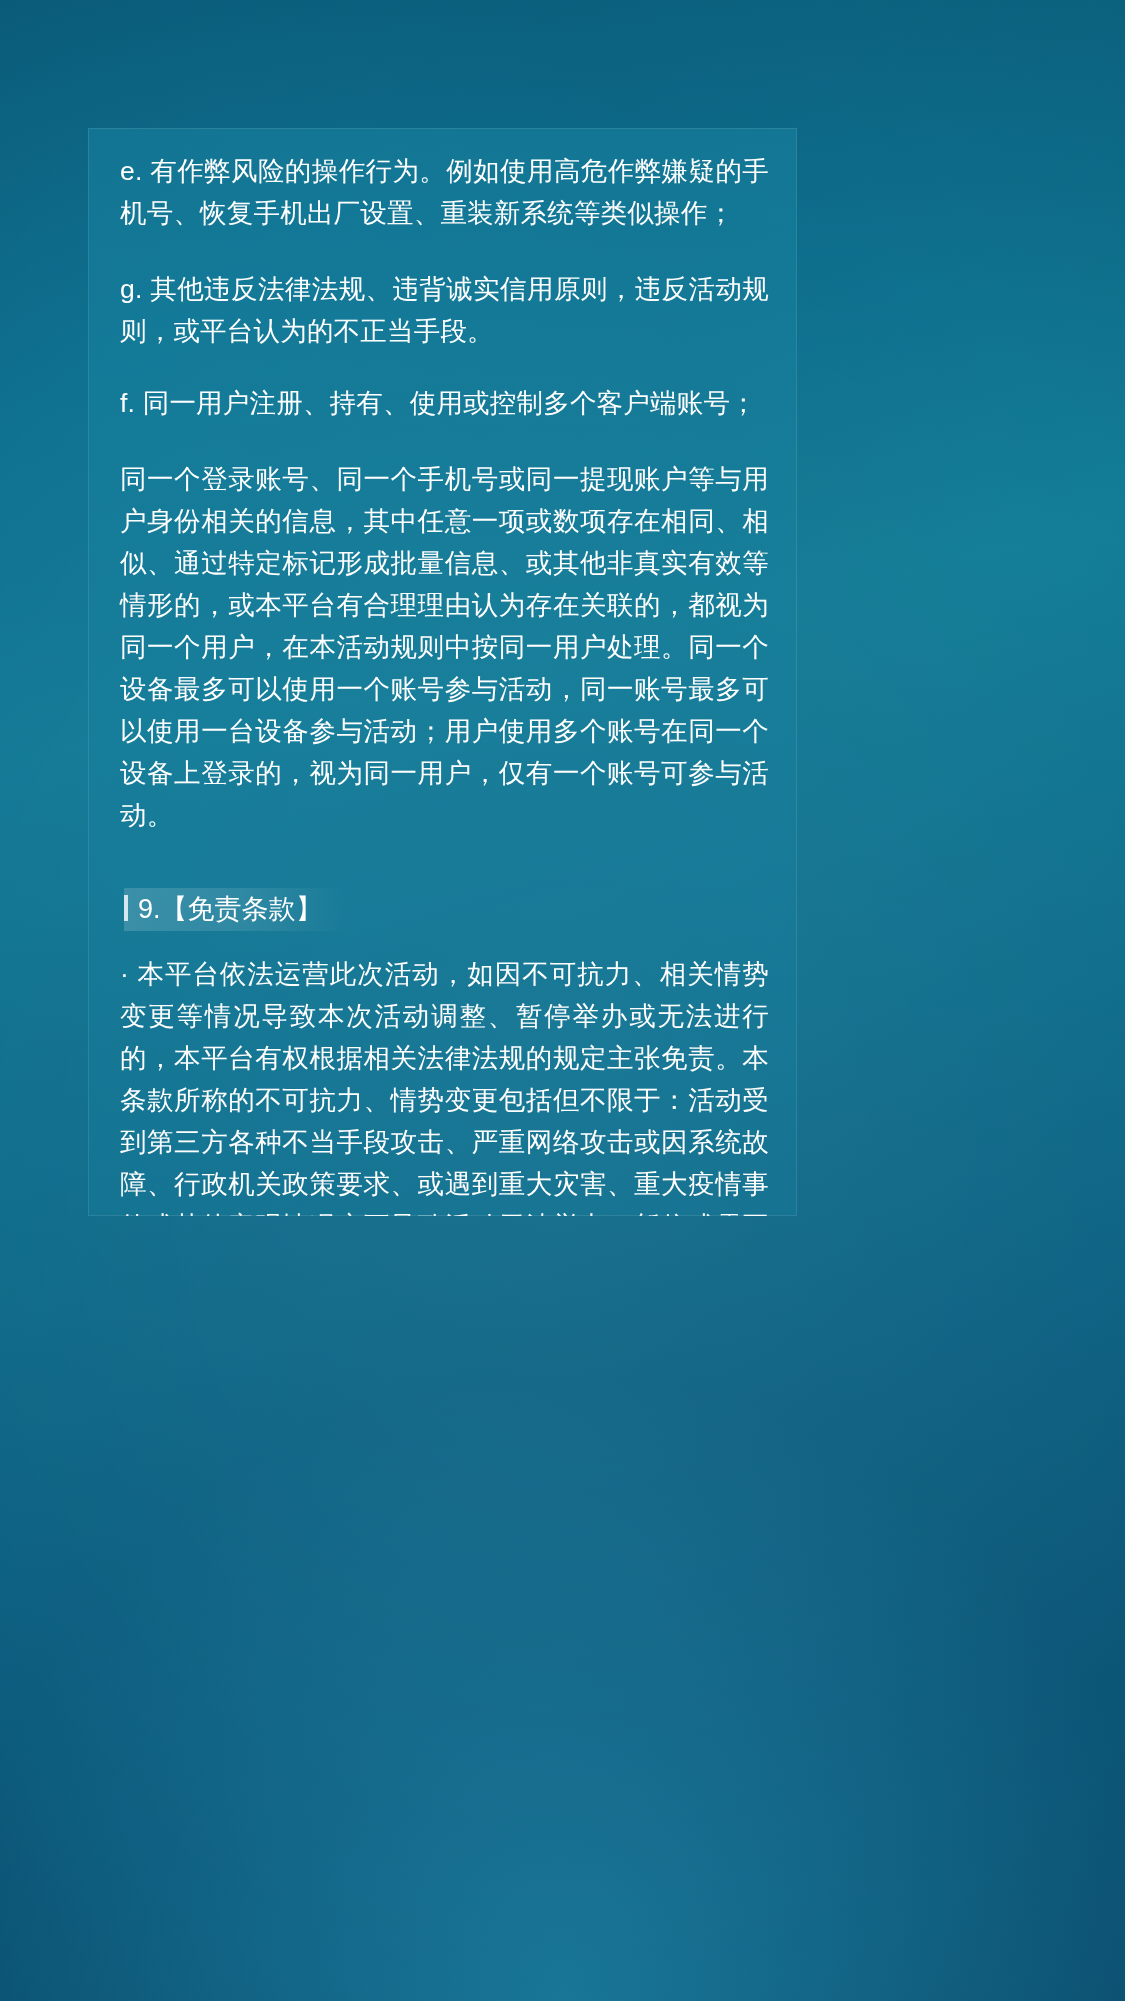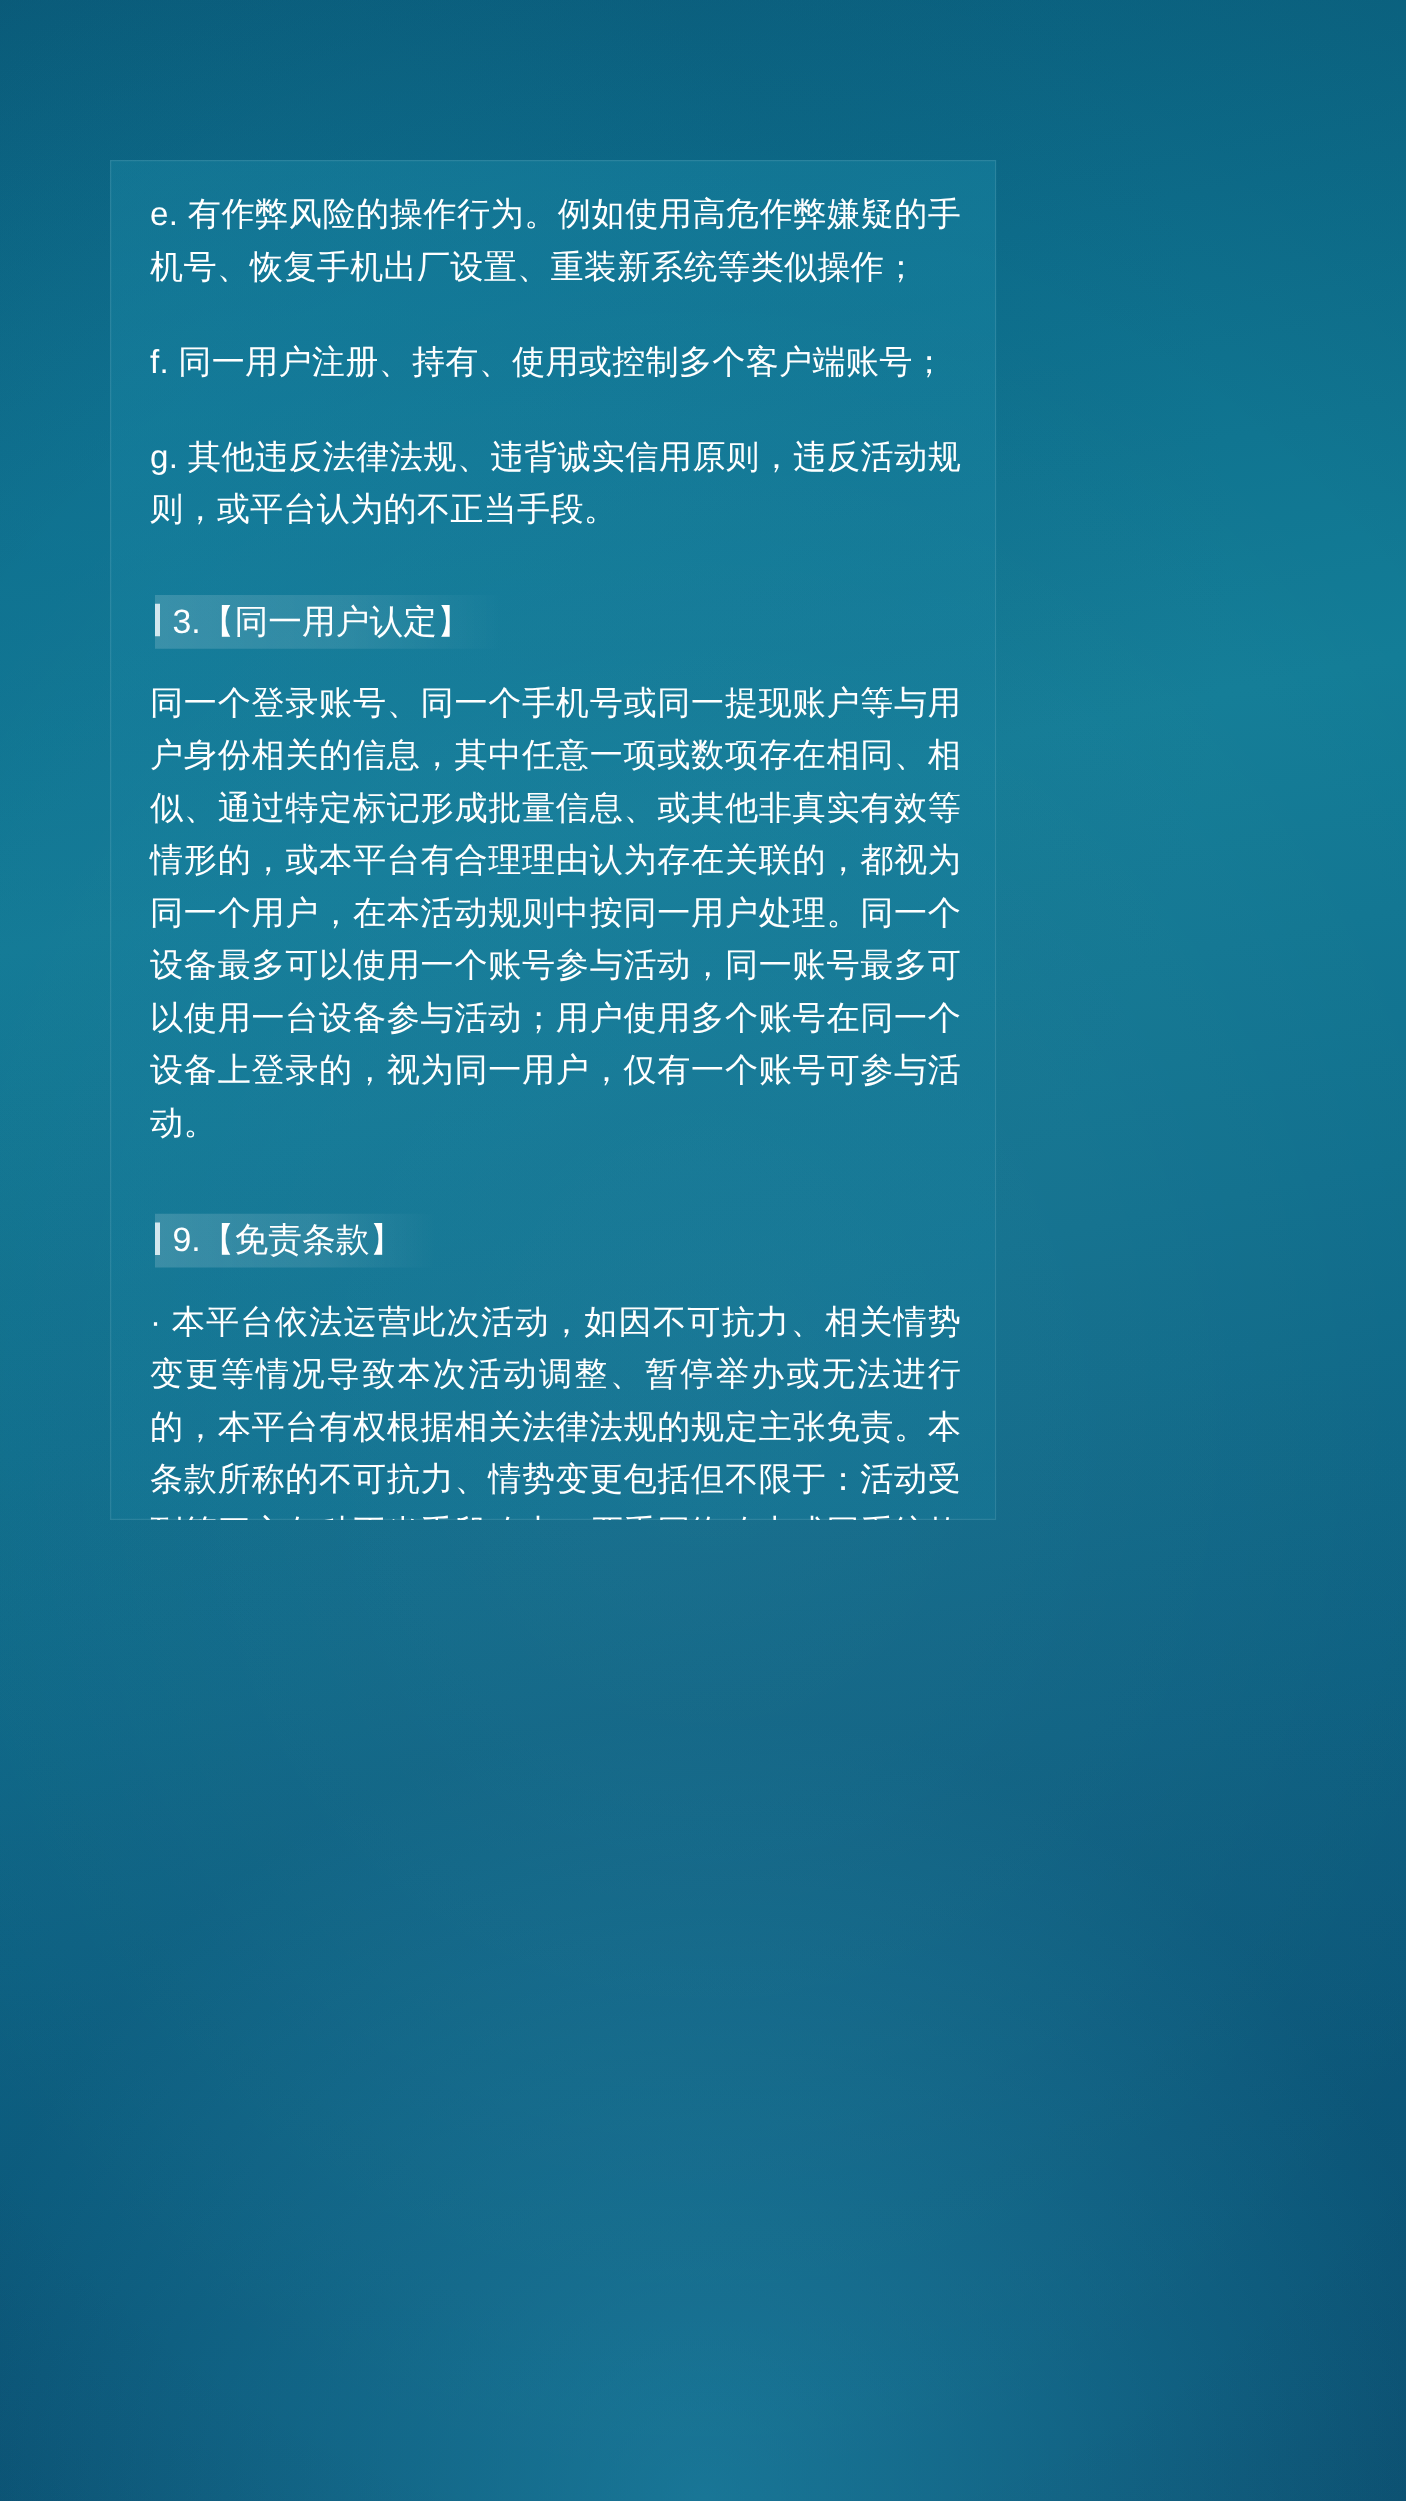--- a/index.html
+++ b/index.html
@@ -93,29 +93,24 @@
 <body>
 
 <div class="page">
   <div class="vignette"></div>
 
   <div class="card">
     <div class="card-inner">
 
       <p class="para">e. 有作弊风险的操作行为。例如使用高危作弊嫌疑的手机号、恢复手机出厂设置、重装新系统等类似操作；</p>
 
+      <p class="para tight">g. 其他违反法律法规、违背诚实信用原则，违反活动规则，或平台认为的不正当手段。</p>
+
       <p class="para">f. 同一用户注册、持有、使用或控制多个客户端账号；</p>
 
-      <p class="para tight">g. 其他违反法律法规、违背诚实信用原则，违反活动规则，或平台认为的不正当手段。</p>
-
-      <div class="heading">
-        <span class="bar"></span>
-        <span class="glow"></span>
-        <span class="txt">3.【同一用户认定】</span>
-      </div>
 
       <p class="para">同一个登录账号、同一个手机号或同一提现账户等与用户身份相关的信息，其中任意一项或数项存在相同、相似、通过特定标记形成批量信息、或其他非真实有效等情形的，或本平台有合理理由认为存在关联的，都视为同一个用户，在本活动规则中按同一用户处理。同一个设备最多可以使用一个账号参与活动，同一账号最多可以使用一台设备参与活动；用户使用多个账号在同一个设备上登录的，视为同一用户，仅有一个账号可参与活动。</p>
 
       <div class="heading">
         <span class="bar"></span>
         <span class="glow"></span>
         <span class="txt">9.【免责条款】</span>
       </div>
 
       <p class="para">· 本平台依法运营此次活动，如因不可抗力、相关情势变更等情况导致本次活动调整、暂停举办或无法进行的，本平台有权根据相关法律法规的规定主张免责。本条款所称的不可抗力、情势变更包括但不限于：活动受到第三方各种不当手段攻击、严重网络攻击或因系统故障、行政机关政策要求、或遇到重大灾害、重大疫情事件或其他客观情况变更导致活动无法举办、暂停或需要调整的。</p>

